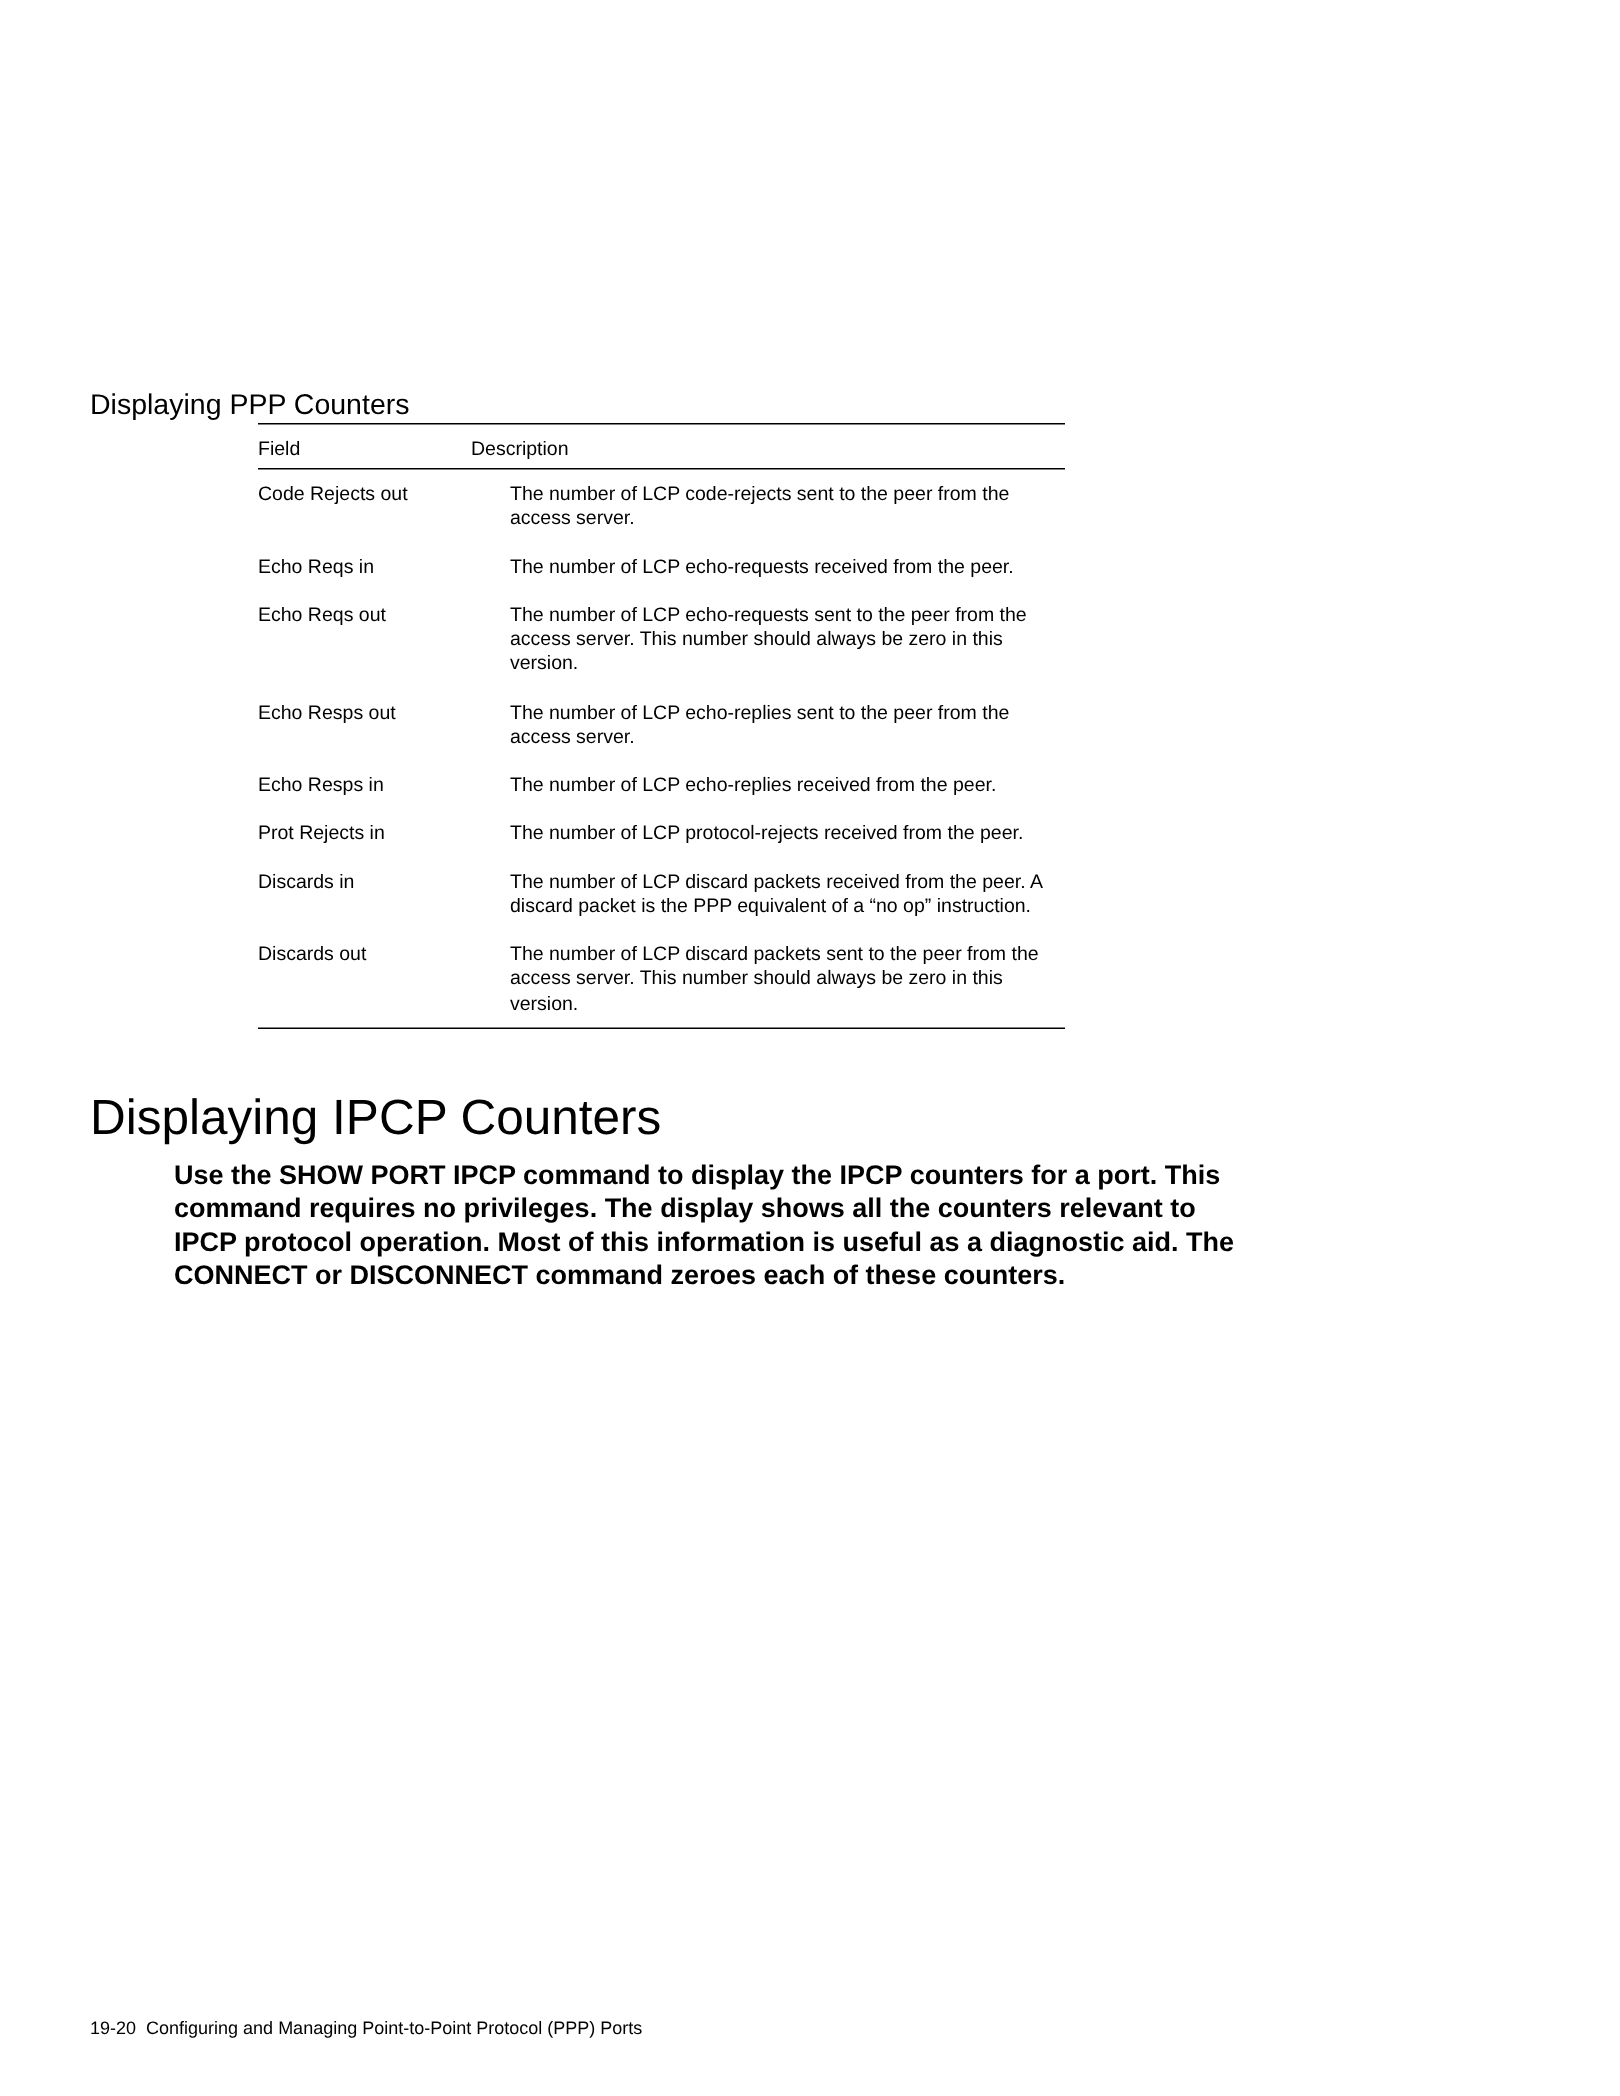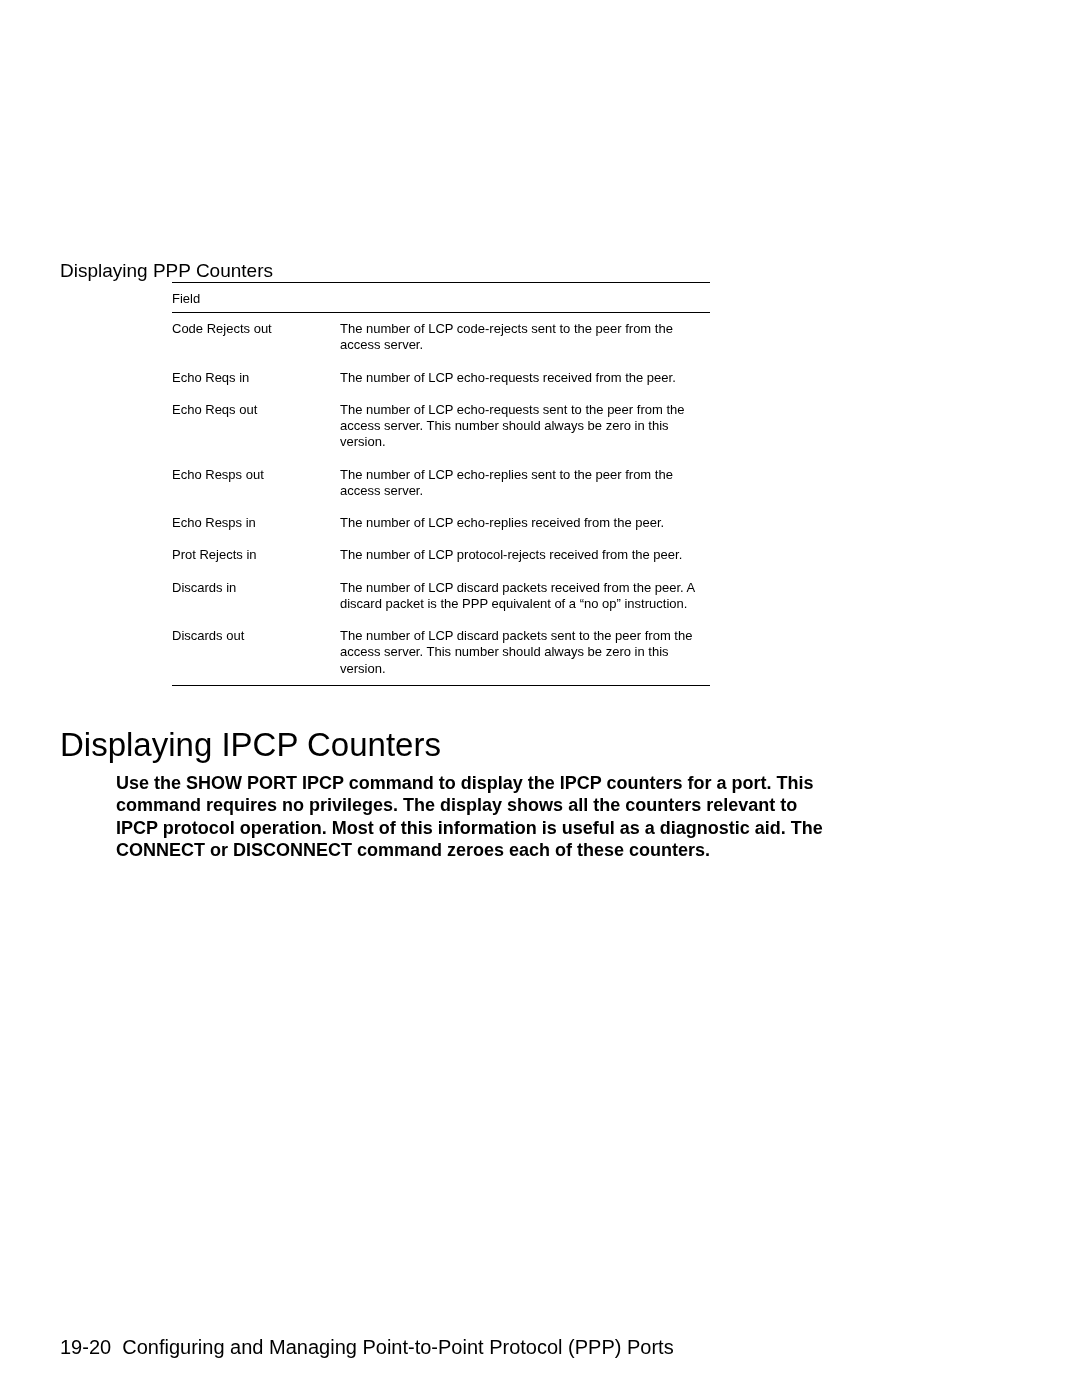--- a/index.html
+++ b/index.html
@@ -73,34 +73,35 @@
     margin-left: 56px;
     width: 720px;
     font-size: 18px;
     font-weight: bold;
     line-height: 1.25;
   }
   .footer {
     position: absolute;
     bottom: 38px;
     left: 60px;
-    font-size: 20px;
+    font-size: 12px;
   }
 </style>
 </head>
 <body>
 
 <div class="page">
 
   <div class="header-title">Displaying PPP Counters</div>
 
   <div class="table-wrap">
     <div class="rule"></div>
     <div class="head-row">
       <div class="head-field">Field</div>
+      <div class="head-desc">Description</div>
     </div>
     <div class="rule-thin"></div>
 
     <div class="row">
       <div class="field">Code Rejects out</div>
       <div class="desc">The number of LCP code-rejects sent to the peer from the access server.</div>
     </div>
     <div class="row">
       <div class="field">Echo Reqs in</div>
       <div class="desc">The number of LCP echo-requests received from the peer.</div>

